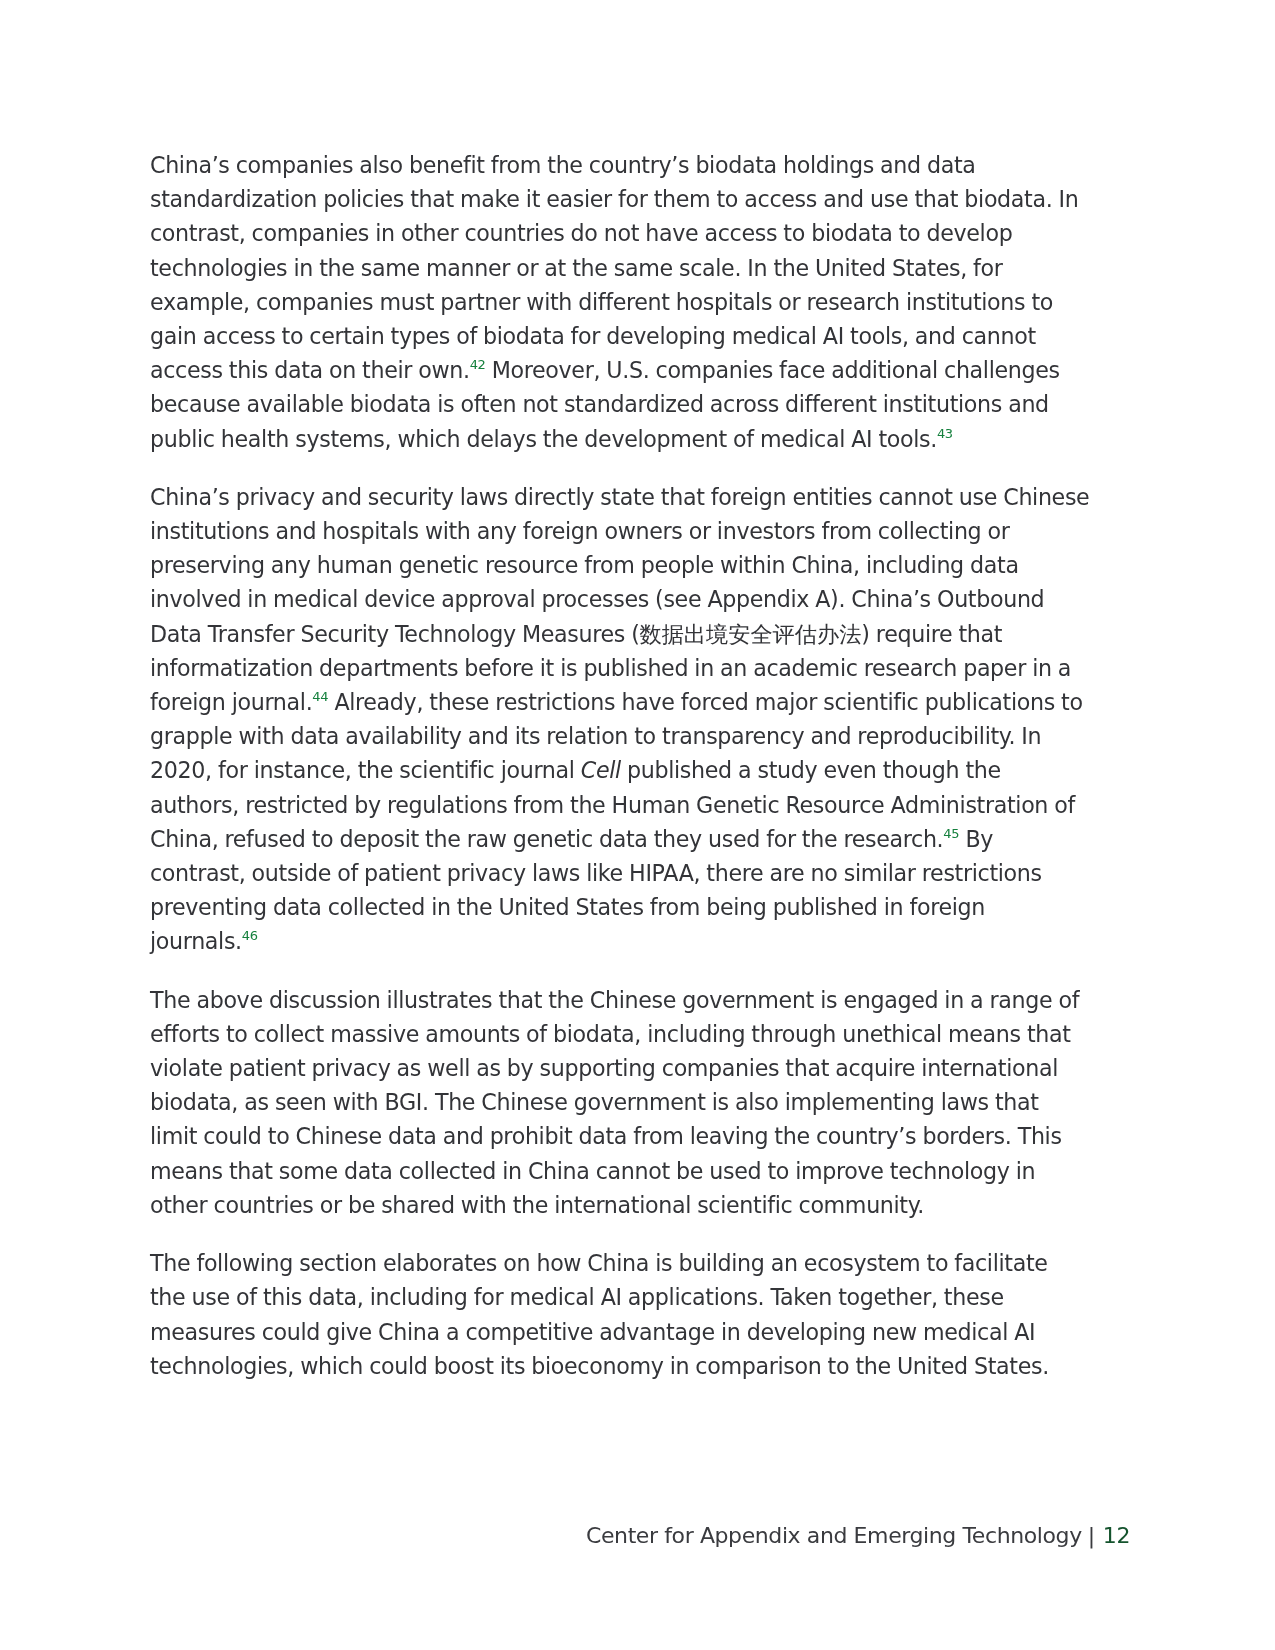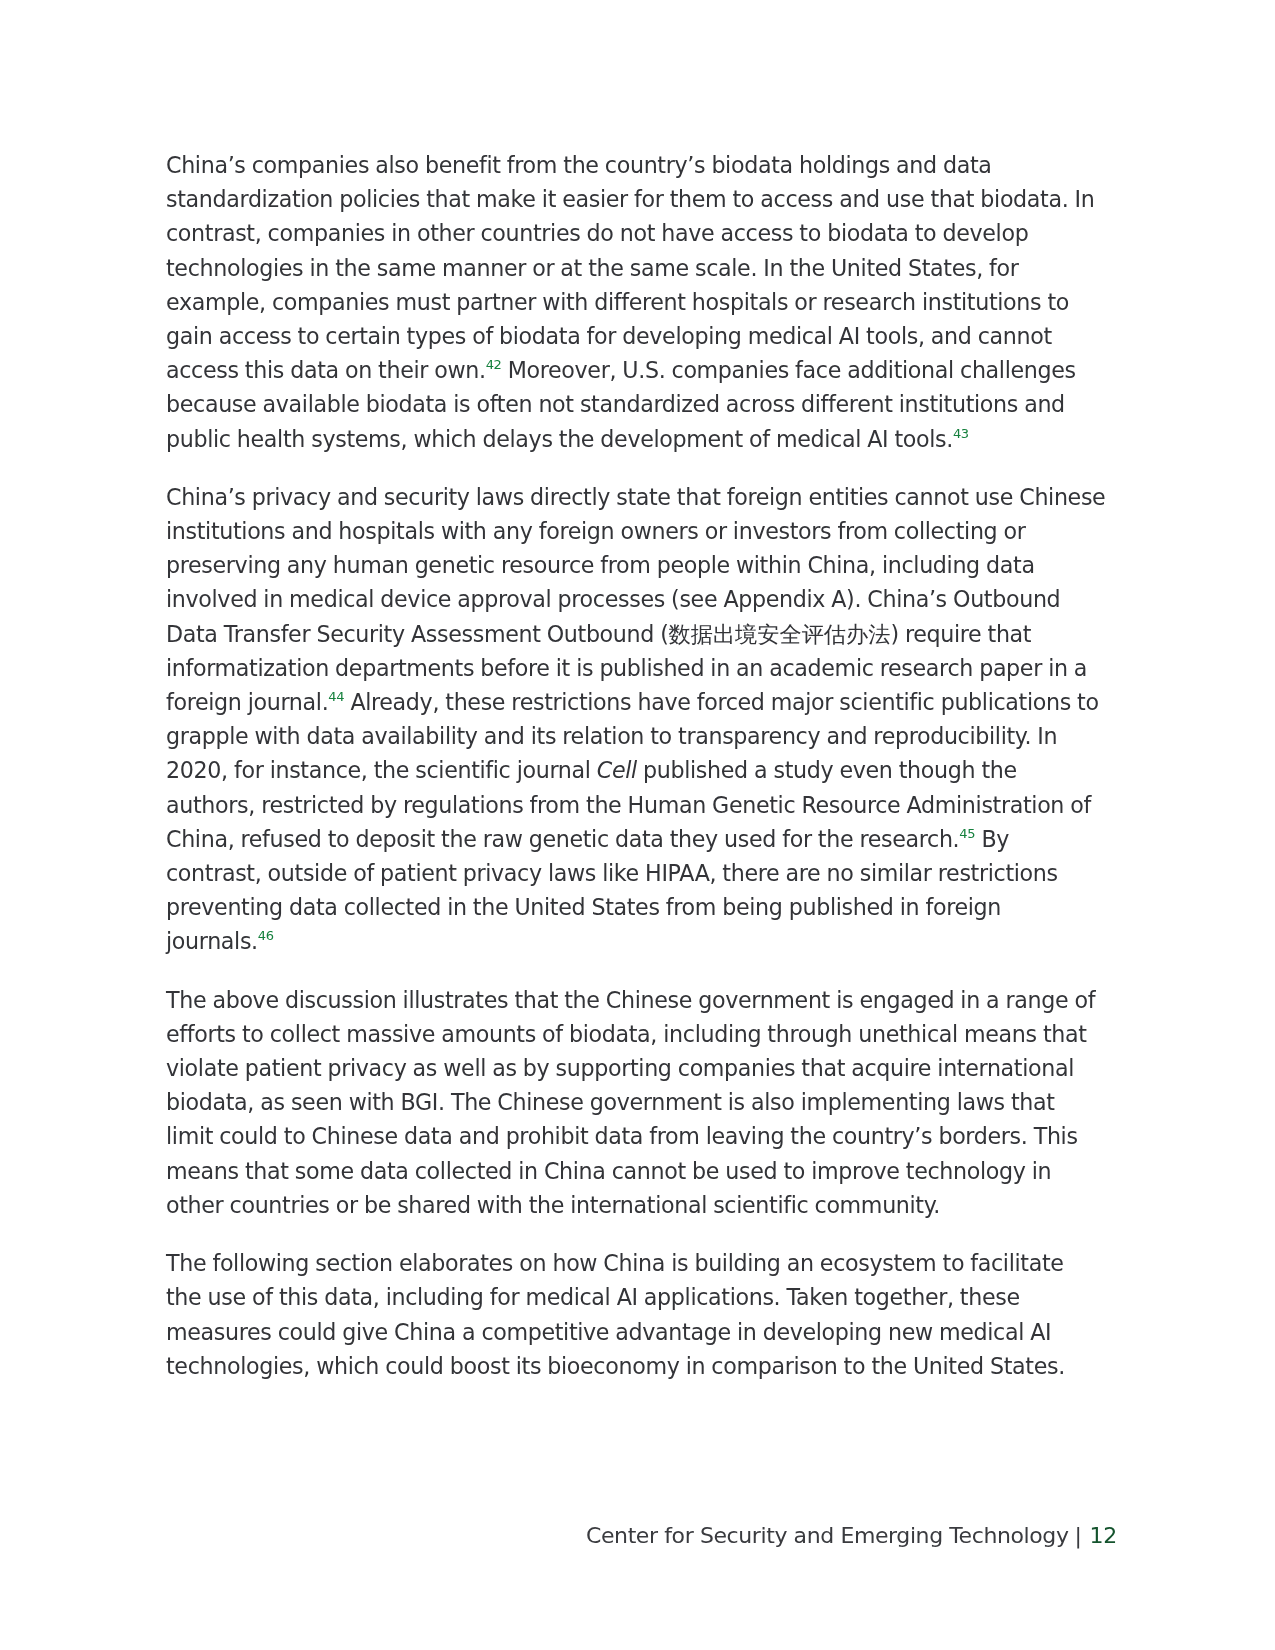--- a/index.html
+++ b/index.html
@@ -10,21 +10,21 @@
       top: 148px;
       width: 975px;
       font-family: "DejaVu Sans", sans-serif;
       font-size: 22.2px;
       line-height: 34.2px;
       color: #333438;
       letter-spacing: -0.35px;
       word-spacing: -0.5px;
     }
     .para { margin: 0 0 24px 0; }
-    .line { display: block; white-space: nowrap; margin-left: 16px; }
+    .line { display: block; white-space: nowrap; }
     sup { font-size: 13px; line-height: 0; vertical-align: 9px; color: #15803d; }
     em { font-style: italic; }
     .cjk { font-family: "DejaVu Serif", serif; letter-spacing: 0; }
     .footer {
       position: absolute;
       left: 586px;
       top: 1523px;
       font-family: "DejaVu Sans", sans-serif;
       font-size: 22px;
       color: #3a3b3f;
@@ -49,21 +49,21 @@
     <span class="line"><span>access this data on their own.</span><sup>42</sup> <span>Moreover, U.S. companies face additional challenges</span></span>
     <span class="line">because available biodata is often not standardized across different institutions and</span>
     <span class="line"><span>public health systems, which delays the development of medical AI tools.</span><sup>43</sup></span>
   </p>
 
   <p class="para">
     <span class="line">China’s privacy and security laws directly state that foreign entities cannot use Chinese</span>
     <span class="line">institutions and hospitals with any foreign owners or investors from collecting or</span>
     <span class="line">preserving any human genetic resource from people within China, including data</span>
     <span class="line">involved in medical device approval processes (see Appendix A). China’s Outbound</span>
-    <span class="line"><span>Data Transfer Security Assessment Outbound (</span><span class="cjk">数据出境安全评估办法</span><span>) require that</span></span>
+    <span class="line"><span>Data Transfer Security Technology Measures (</span><span class="cjk">数据出境安全评估办法</span><span>) require that</span></span>
     <span class="line">informatization departments before it is published in an academic research paper in a</span>
     <span class="line"><span>foreign journal.</span><sup>44</sup> <span>Already, these restrictions have forced major scientific publications to</span></span>
     <span class="line">grapple with data availability and its relation to transparency and reproducibility. In</span>
     <span class="line"><span>2020, for instance, the scientific journal </span><em>Cell</em><span> published a study even though the</span></span>
     <span class="line">authors, restricted by regulations from the Human Genetic Resource Administration of</span>
     <span class="line"><span>China, refused to deposit the raw genetic data they used for the research.</span><sup>45</sup> <span>By</span></span>
     <span class="line">contrast, outside of patient privacy laws like HIPAA, there are no similar restrictions</span>
     <span class="line">preventing data collected in the United States from being published in foreign</span>
     <span class="line"><span>journals.</span><sup>46</sup></span>
   </p>
@@ -81,14 +81,14 @@
   <p class="para">
     <span class="line">The following section elaborates on how China is building an ecosystem to facilitate</span>
     <span class="line">the use of this data, including for medical AI applications. Taken together, these</span>
     <span class="line">measures could give China a competitive advantage in developing new medical AI</span>
     <span class="line">technologies, which could boost its bioeconomy in comparison to the United States.</span>
   </p>
 
 </div>
 
 <div class="footer">
-  <span>Center for Security and Emerging Technology</span><span class="sep">|</span><span class="page-num">12</span>
+  <span>Center for Appendix and Emerging Technology</span><span class="sep">|</span><span class="page-num">12</span>
 </div>
 
 </body></html>

